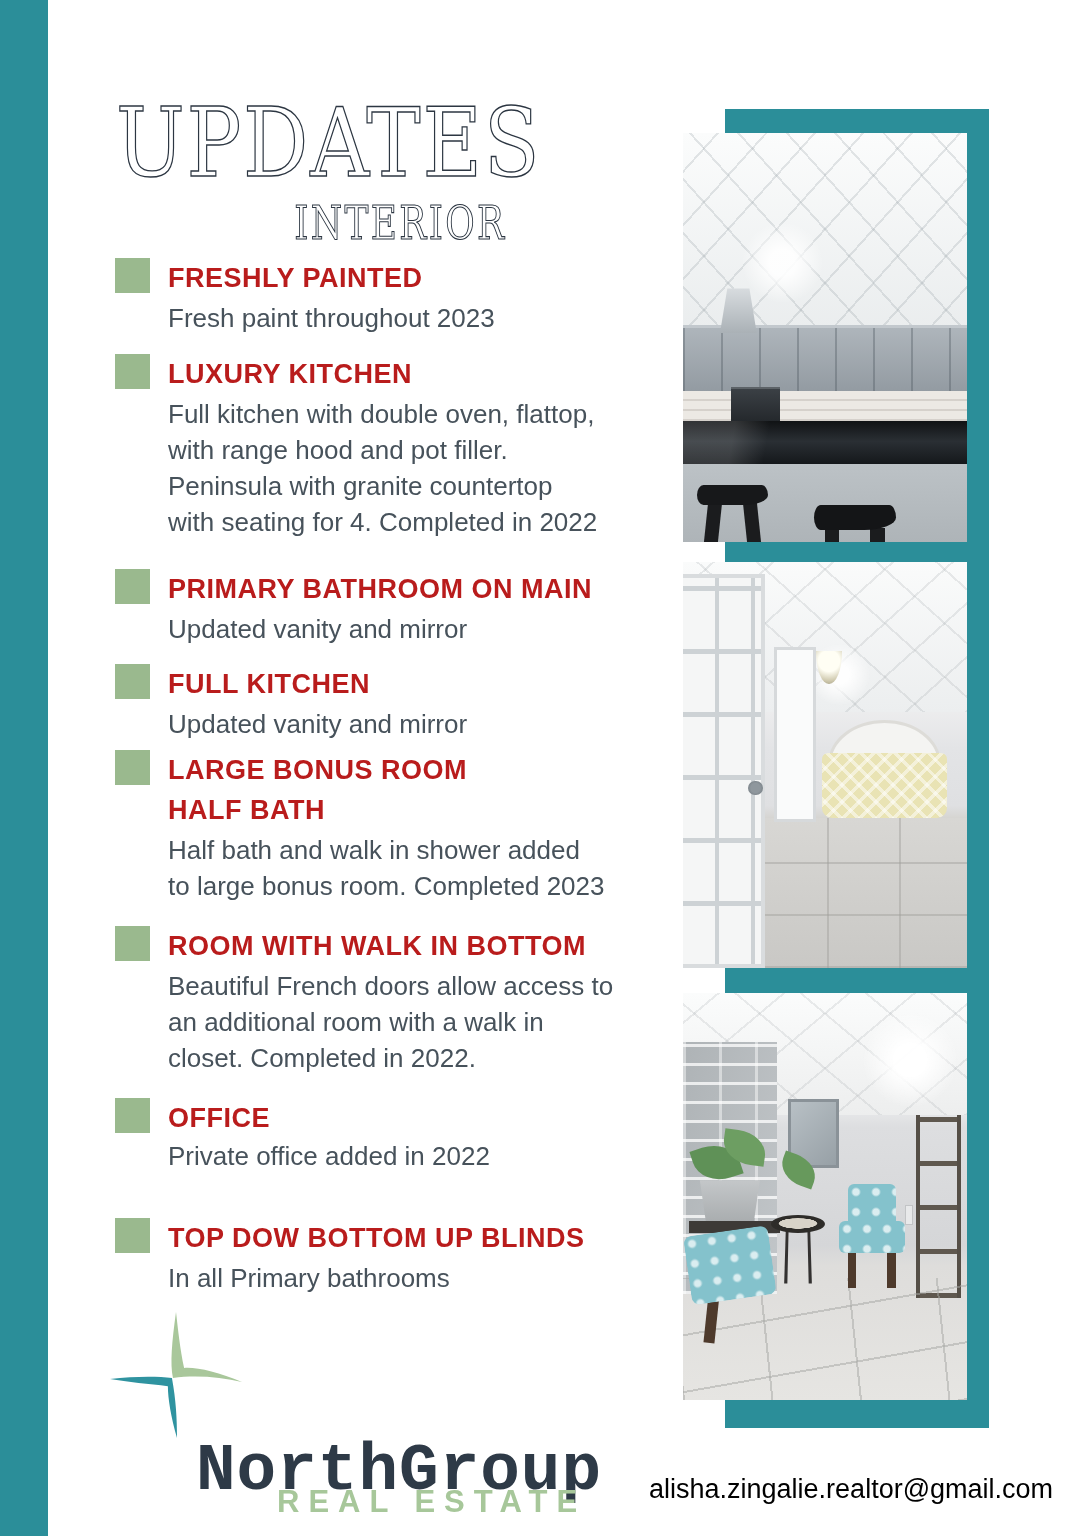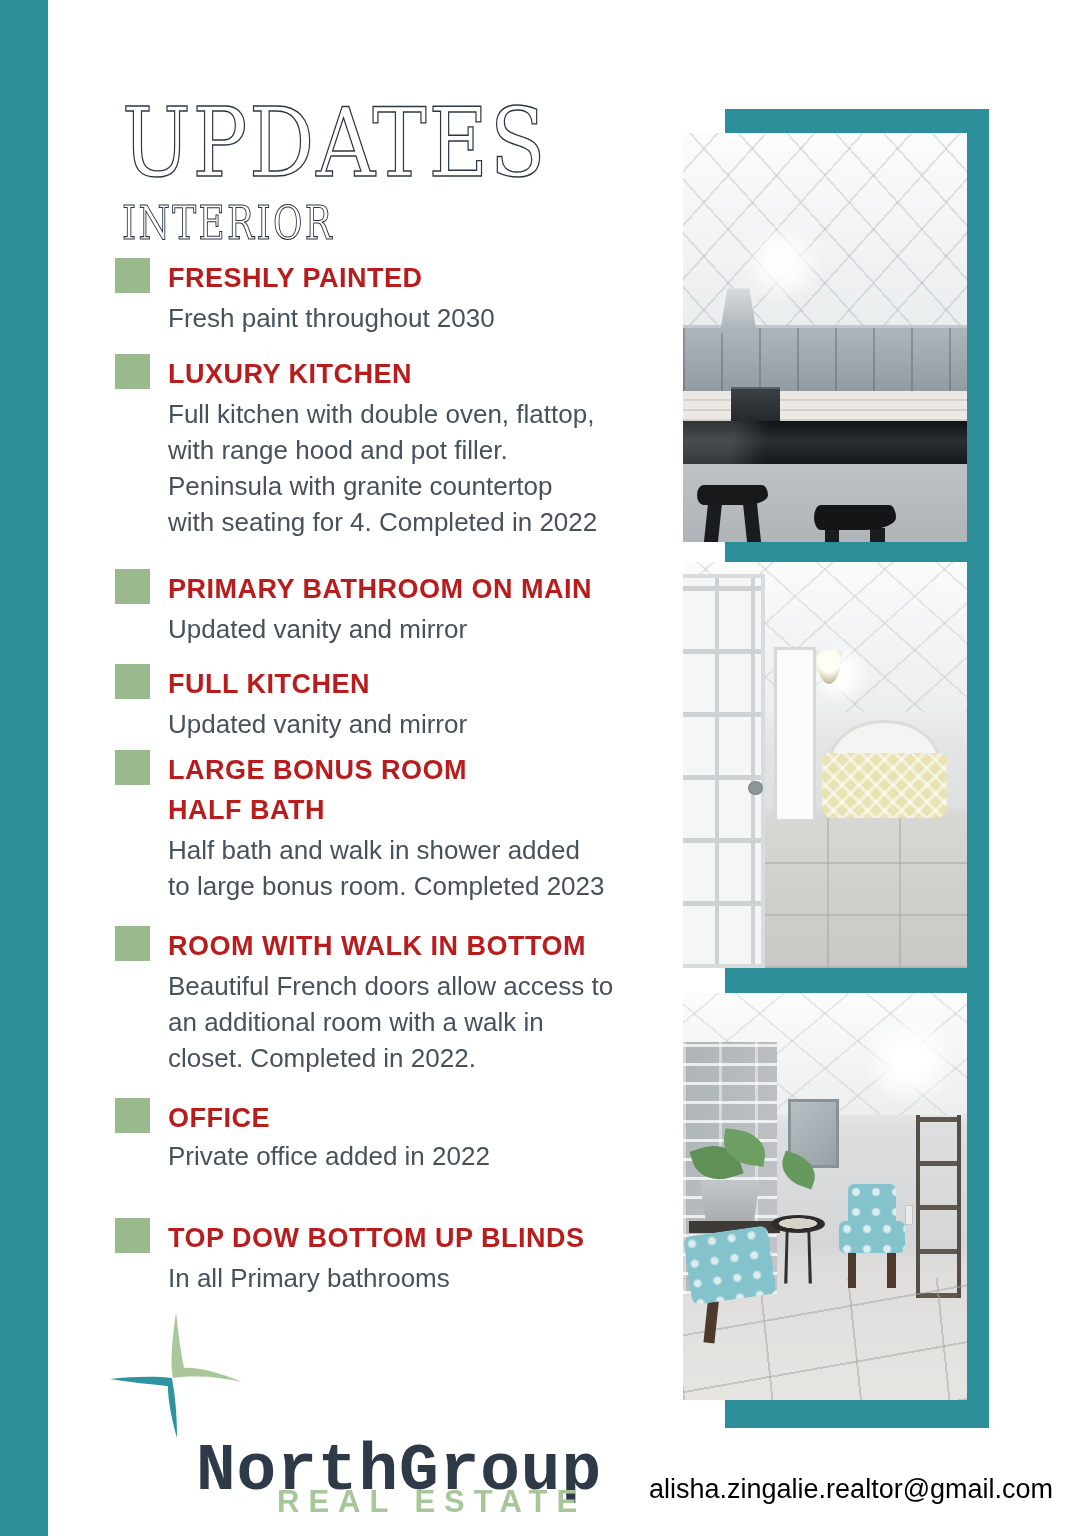--- a/index.html
+++ b/index.html
@@ -19,21 +19,21 @@
     width:48px; height:1536px;
     background:#2b8e99;
   }
   .right-band {
     position:absolute; left:725px; top:109px;
     width:264px; height:1319px;
     background:#2b8e99;
   }
 
   
-  .title-block { position:absolute; left:122px; top:95px; }
+  .title-block { position:absolute; left:116px; top:95px;text-align:right; }
   .updates-title {
     font-family:"DejaVu Serif", serif;
     font-size:96px; line-height:1;
     letter-spacing:2px;
     color:#2c3642;
     -webkit-text-fill-color:transparent;
     -webkit-text-stroke:1.4px #2c3642;
     transform:scaleX(0.85);
     transform-origin:left top;
     white-space:nowrap;
@@ -238,21 +238,21 @@
 
   <div class="title-block">
     <div class="updates-title">UPDATES</div>
     <div class="interior-subtitle">INTERIOR</div>
   </div>
 
   <div class="item" style="top:258px">
     <span class="bullet"></span>
     <div class="item-text">
       <div class="item-title">FRESHLY PAINTED</div>
-      <div class="item-desc">Fresh paint throughout 2030</div>
+      <div class="item-desc">Fresh paint throughout 2023</div>
     </div>
   </div>
 
   <div class="item" style="top:354px">
     <span class="bullet"></span>
     <div class="item-text">
       <div class="item-title">LUXURY KITCHEN</div>
       <div class="item-desc">Full kitchen with double oven, flattop,
 with range hood and pot filler.
 Peninsula with granite countertop

